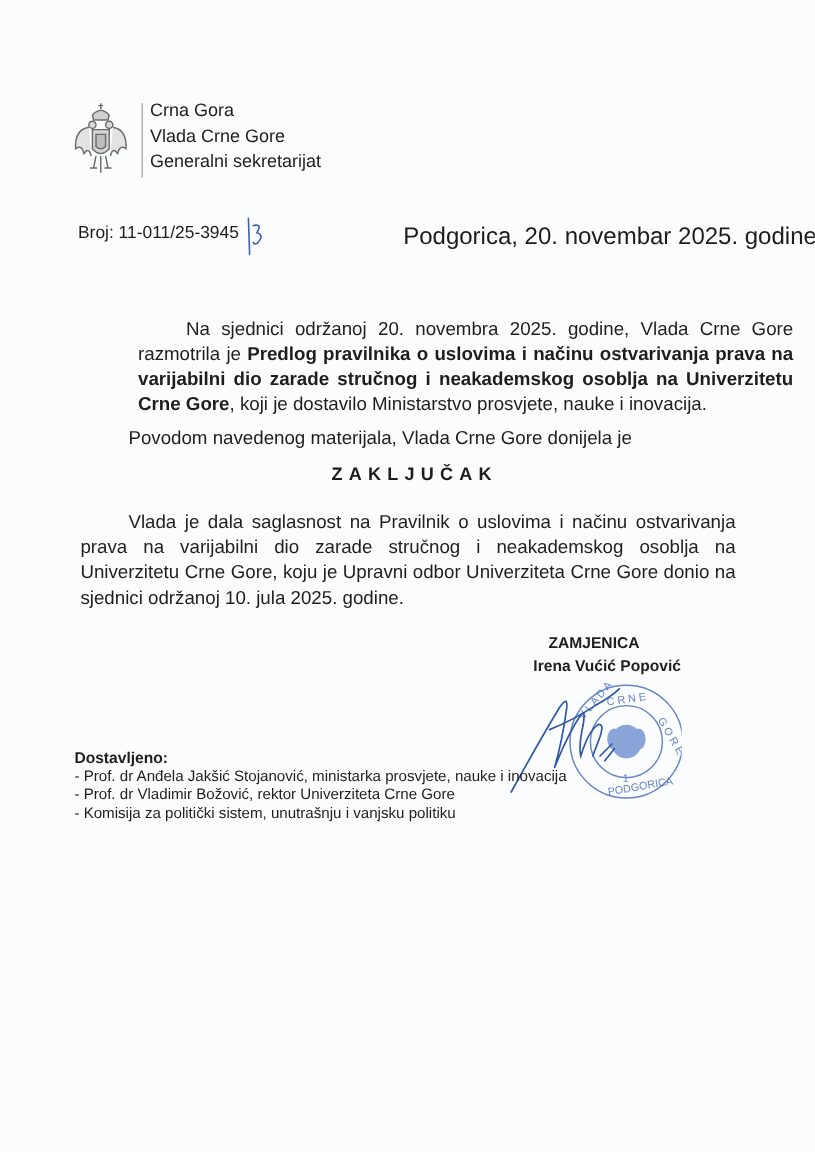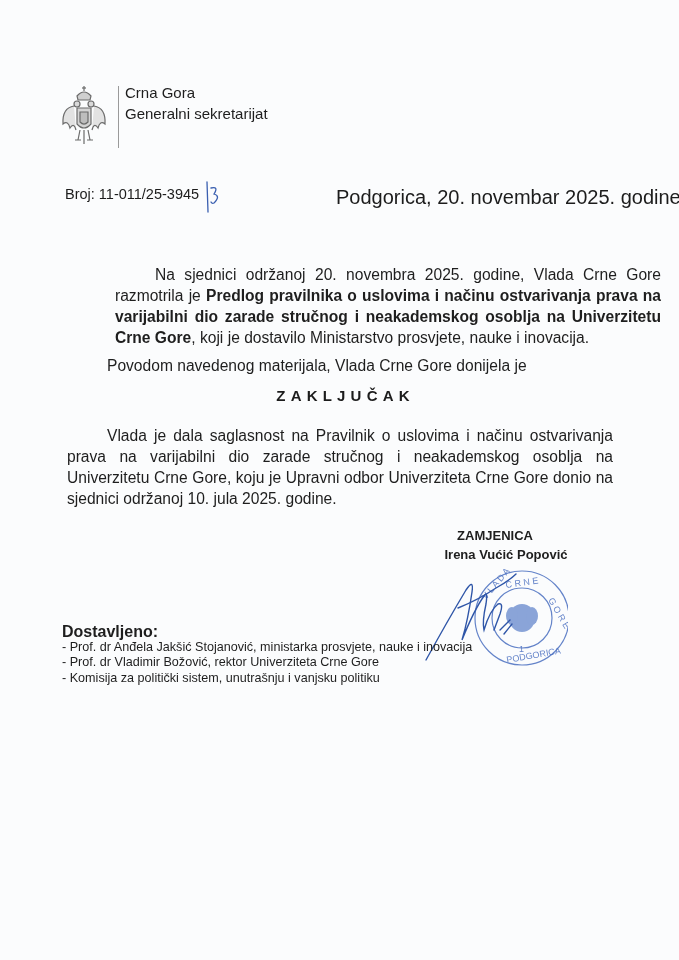--- a/index.html
+++ b/index.html
@@ -69,21 +69,21 @@
     .sig .name { padding-left: 22px; }
     .stamp {
       left: 418px; top: 560px; width: 150px; height: 110px;
     }
 
     
     .dist {
       left: 62px; top: 624px;
       font-size: 12.6px; line-height: 15.5px; color: #1e1e1e;
     }
-    .dist .title { font-weight: bold; font-size: 16px; }
+    .dist .title { font-weight: bold; font-size: 13px; }
     .dist .item { white-space: nowrap; }
   </style>
 </head>
 <body>
 
 <div class="abs coat">
   <svg width="48" height="64" viewBox="0 0 48 64">
     <g fill="none" stroke="#6b6b6b" stroke-width="1.2">
 
       <path d="M17 12 Q24 4 31 12 L30 16 L18 16 Z" fill="#cfcfcf"></path>
@@ -100,20 +100,21 @@
       <path d="M20 28 L28 28 L28 38 Q24 42 20 38 Z" fill="#bdbdbd"></path>
 
       <path d="M20 46 L18 56 M28 46 L30 56 M24 46 L24 60"></path>
       <path d="M15 56 L21 56 M27 56 L33 56"></path>
     </g>
   </svg>
 </div>
 <div class="abs header-divider"></div>
 <div class="abs header-lines">
   <div>Crna Gora</div>
+  <div>Vlada Crne Gore</div>
   <div>Generalni sekretarijat</div>
 </div>
 
 <div class="abs ref">Broj: 11-011/25-3945</div>
 <div class="abs handmark">
   <svg width="22" height="34" viewBox="0 0 22 34">
     <g fill="none" stroke="#3a5fb0" stroke-width="1.3" stroke-linecap="round">
       <path d="M5 2 L6 32"></path>
       <path d="M9 8 Q17 6 12 14 Q19 16 12 23 Q10 24 9 22"></path>
     </g>

